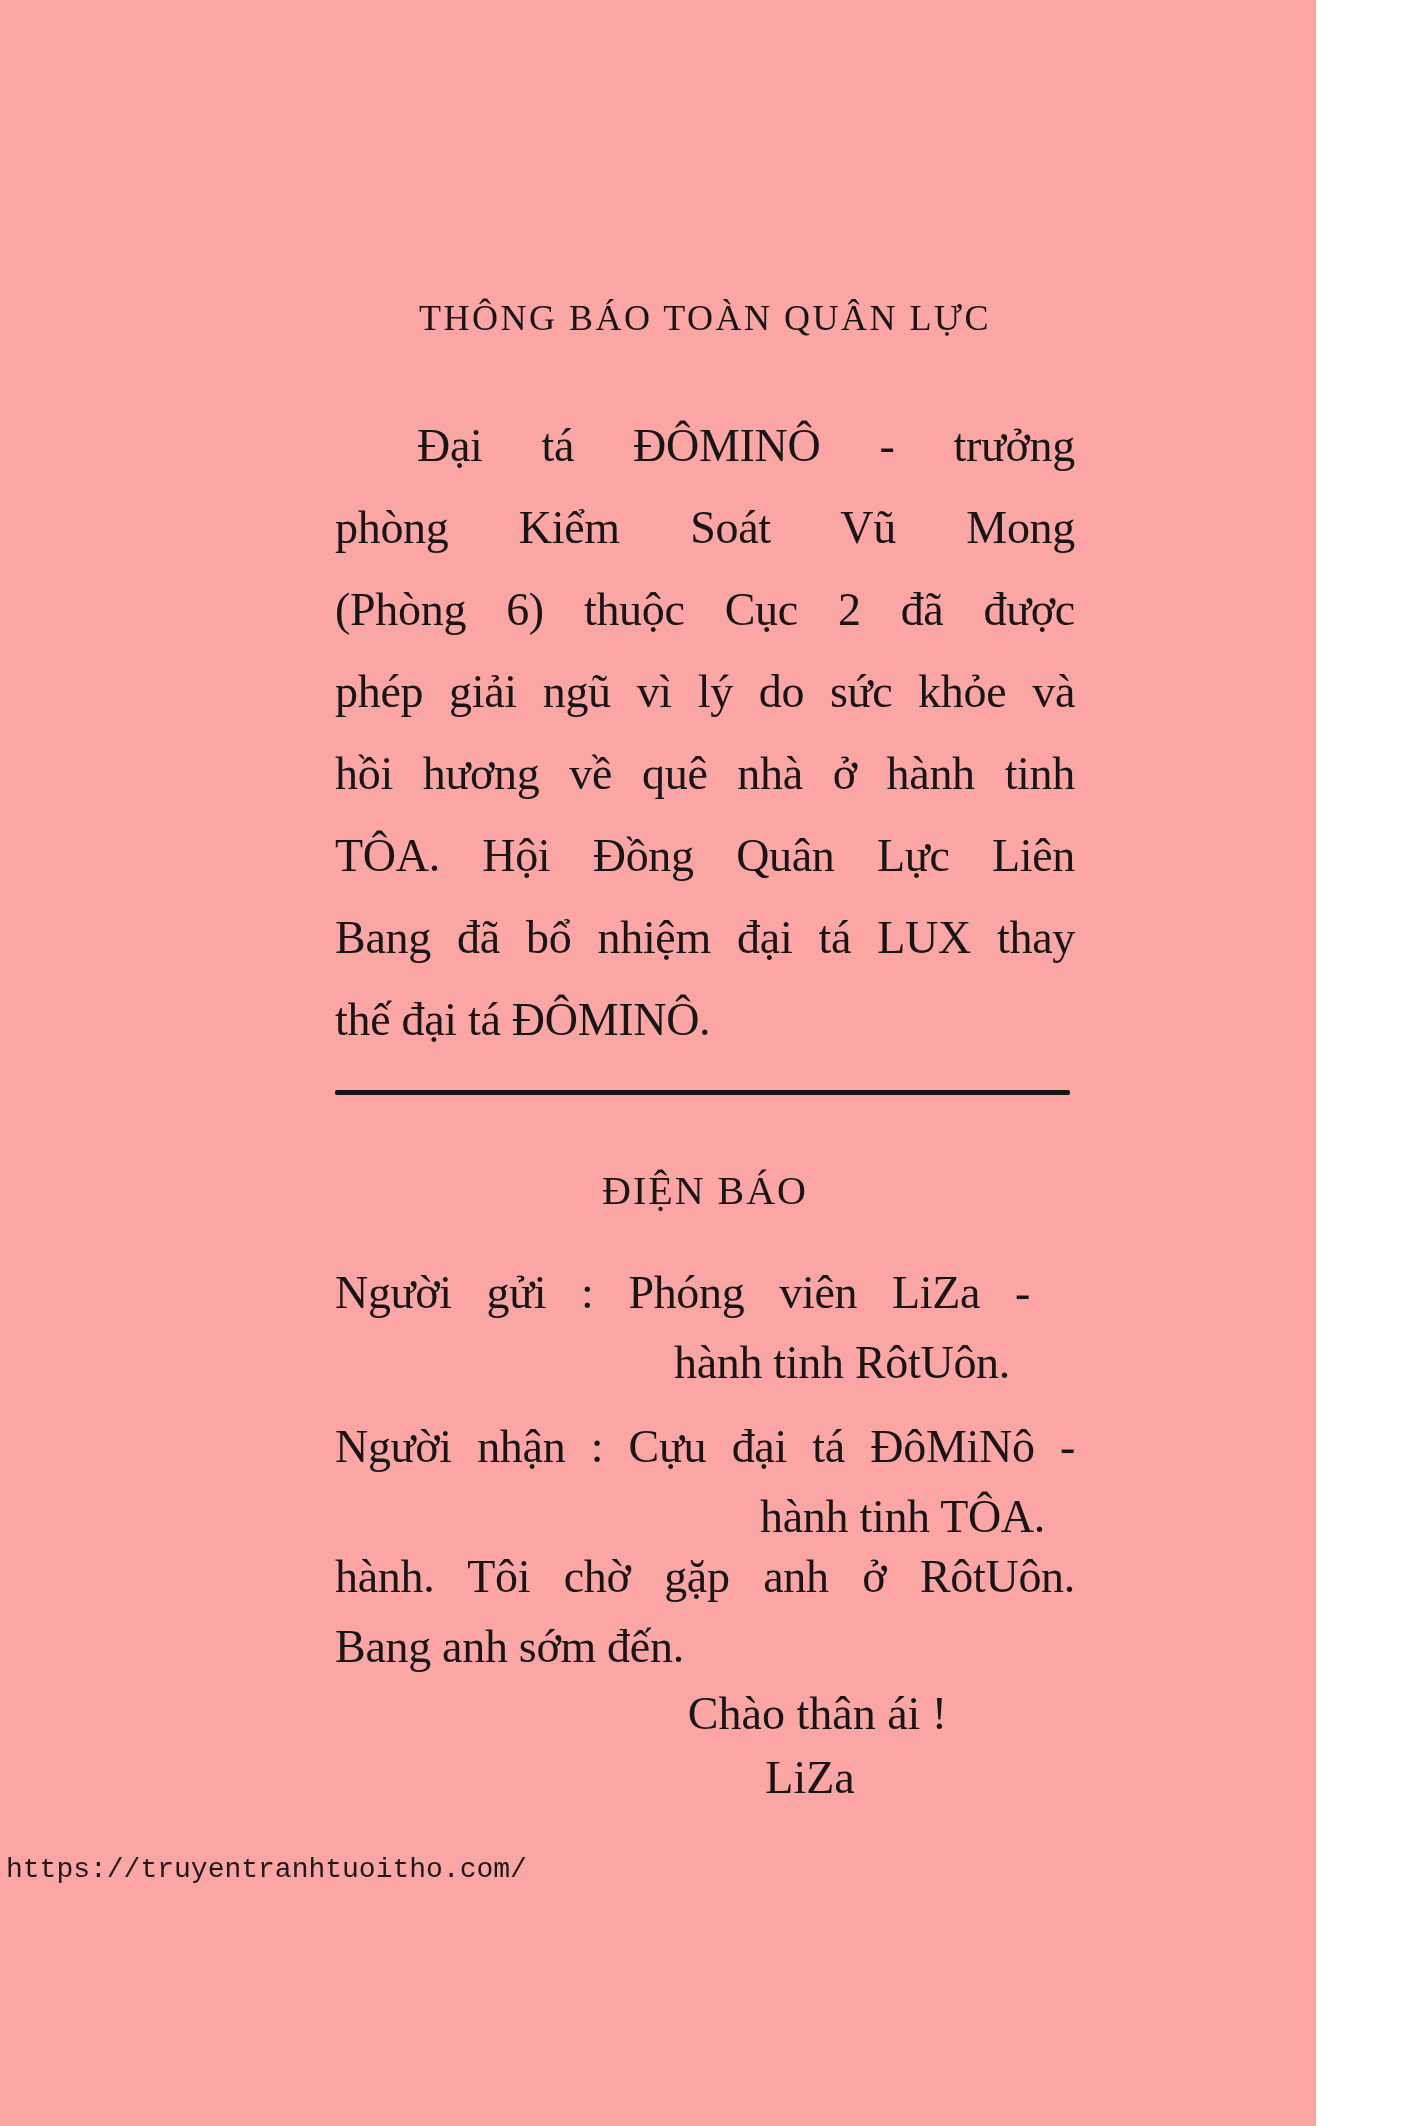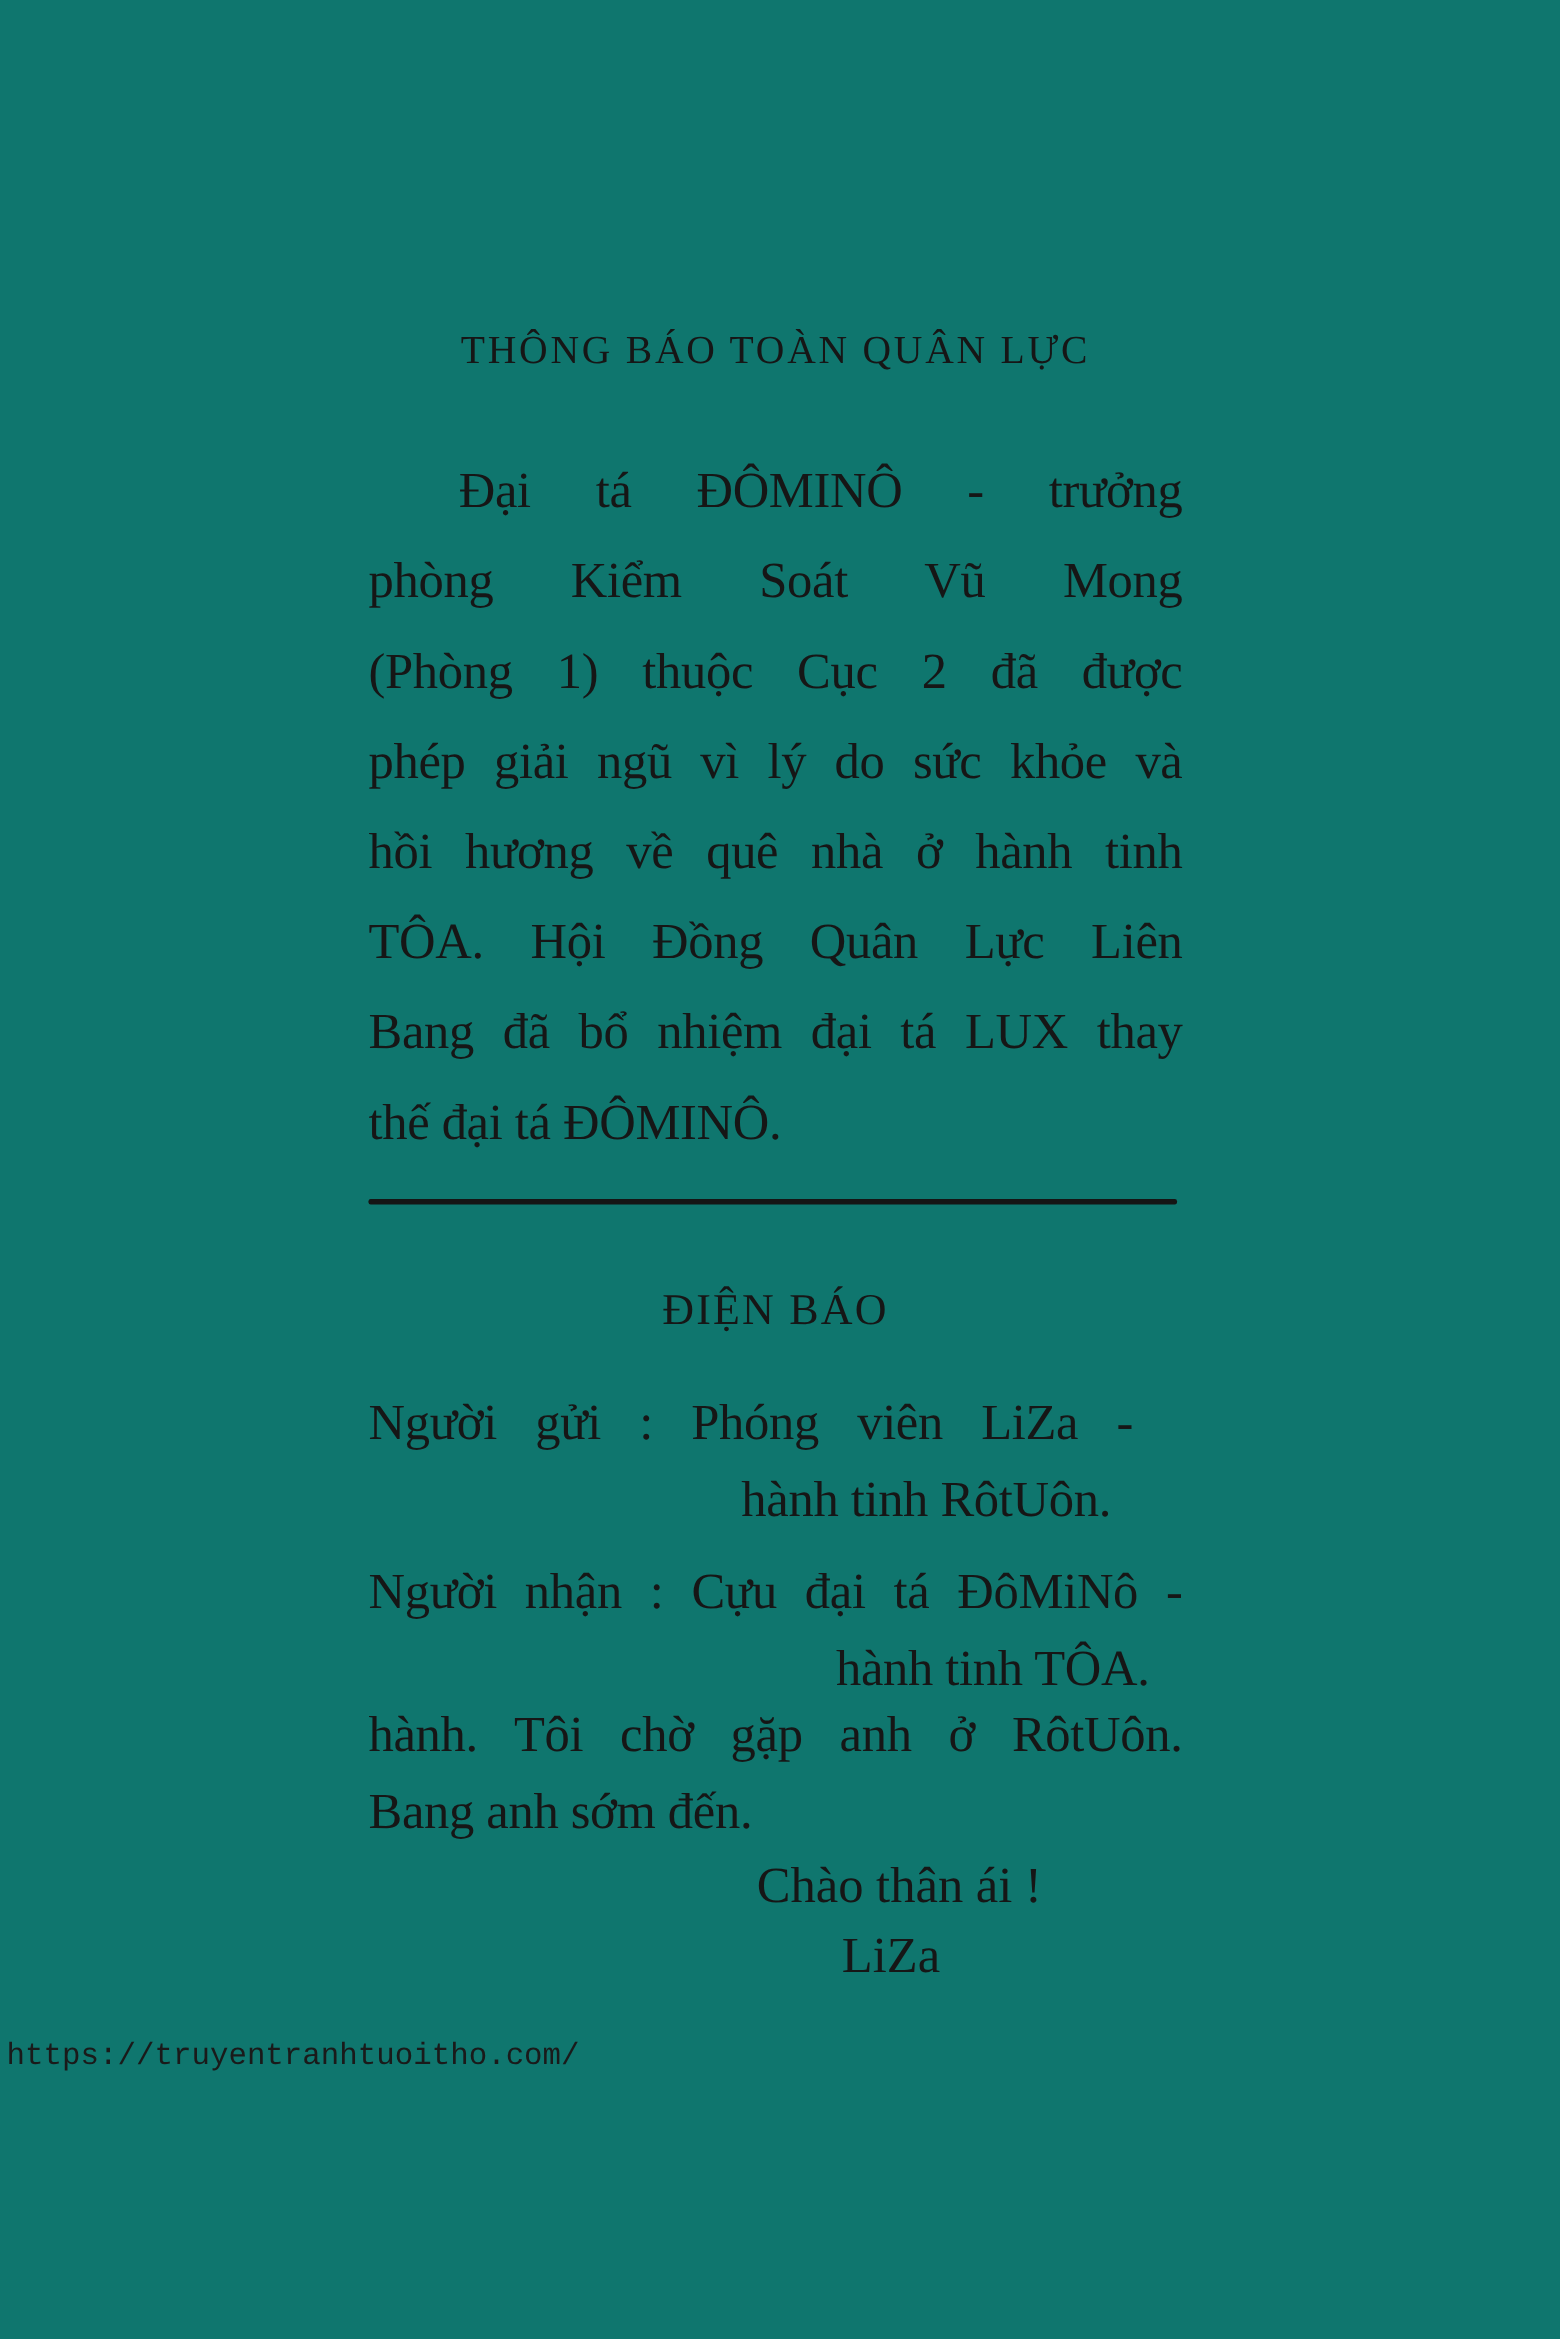--- a/index.html
+++ b/index.html
@@ -1,20 +1,20 @@
 <!DOCTYPE html>
 <html><head>
 <meta charset="utf-8">
 <style>
   html,body { margin:0; padding:0; }
   .page {
     position: relative;
-    width: 1418px;
+    width: 1316px;
     height: 2126px;
-    background: #0f766e;
+    background: #fca5a5;
     font-family: "Liberation Serif", "DejaVu Serif", serif;
     color: #161616;
     overflow: hidden;
   }
   .column {
     position: absolute;
     left: 335px;
     top: 0;
     width: 740px;
   }
@@ -95,21 +95,21 @@
 <body>
 
 <div class="page">
   <div class="column">
 
     <div class="notice-title">THÔNG BÁO TOÀN QUÂN LỰC</div>
 
     <div class="para">
       <div class="pline first">Đại tá ĐÔMINÔ - trưởng</div>
       <div class="pline">phòng Kiểm Soát Vũ Mong</div>
-      <div class="pline">(Phòng 1) thuộc Cục 2 đã được</div>
+      <div class="pline">(Phòng 6) thuộc Cục 2 đã được</div>
       <div class="pline">phép giải ngũ vì lý do sức khỏe và</div>
       <div class="pline">hồi hương về quê nhà ở hành tinh</div>
       <div class="pline">TÔA. Hội Đồng Quân Lực Liên</div>
       <div class="pline">Bang đã bổ nhiệm đại tá LUX thay</div>
       <div class="pline last">thế đại tá ĐÔMINÔ.</div>
     </div>
 
     <div class="divider"></div>
 
     <div class="telegram-title">ĐIỆN BÁO</div>

